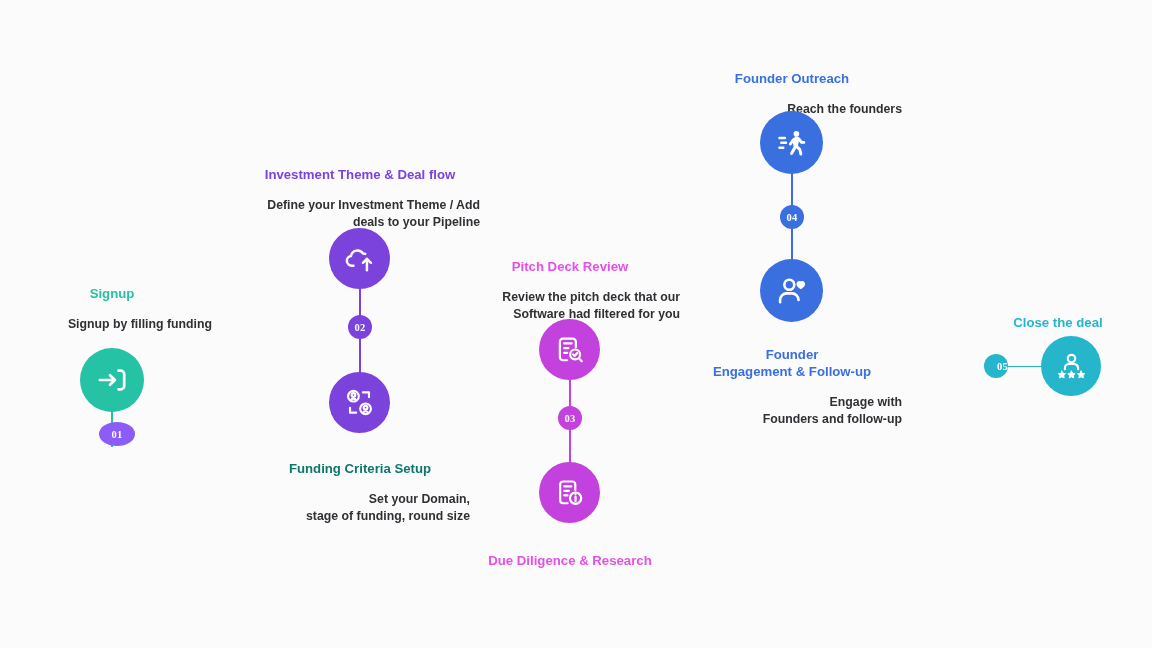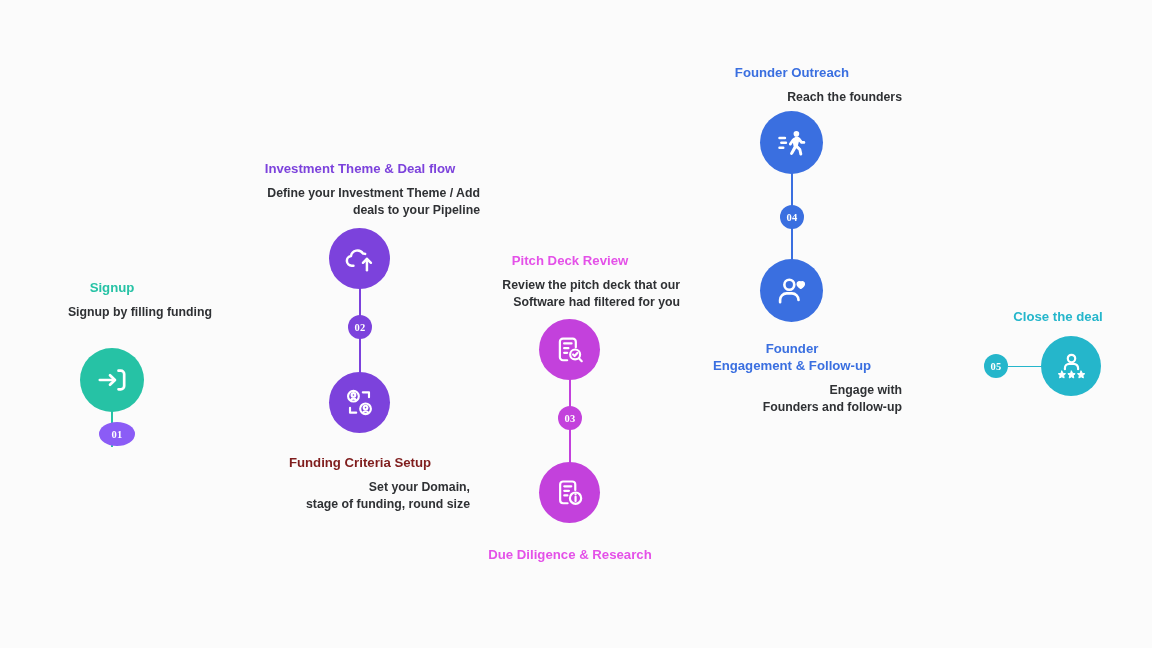--- a/index.html
+++ b/index.html
@@ -63,21 +63,21 @@
 
   
   .label-block {
     position: absolute;
     text-align: center;
   }
   .label-title {
     font-size: 13.2px;
     font-weight: bold;
     line-height: 17px;
-    margin: 8px;
+    margin: 14px;
     white-space: pre-line;
   }
   .label-desc {
     font-size: 12.3px;
     font-weight: bold;
     line-height: 16.5px;
     color: #2f3134;
     margin: 5px 0 0 0;
     white-space: pre-line;
     text-align: right;
@@ -145,21 +145,21 @@
           <circle cx="16.4" cy="16.6" r="3.9"></circle>
           <circle cx="16.4" cy="15.7" r="1.35"></circle>
           <path d="M14.4 19.5a2.3 2.3 0 0 1 4 0"></path>
           <path d="M14.4 4.6h4.5v3.5"></path>
           <path d="M9.6 19.4H5.1v-3.5"></path>
         </svg>
       </span>
     </div>
 
     <div class="label-block" style="left:250px; top:446px; width:220px;">
-      <p class="label-title" style="color:#7f1d1d;">Funding Criteria Setup</p>
+      <p class="label-title" style="color:#0f766e;">Funding Criteria Setup</p>
       <p class="label-desc">Set your Domain,
 stage of funding, round size</p>
     </div>
   </div>
 
   <div class="step">
 
     <div class="label-block" style="left:460px; top:244px; width:220px;">
       <p class="label-title" style="color:#e451e8;">Pitch Deck Review</p>
       <p class="label-desc">Review the pitch deck that our
@@ -245,21 +245,21 @@
   </div>
 
   <div class="step">
 
     <div class="label-block" style="left:968px; top:300px; width:180px;">
       <p class="label-title" style="color:#25b6cb;">Close the deal</p>
     </div>
 
     <div class="connector-h" style="left:1008px; top:365.5px; width:36px; background:#25b6cb;"></div>
 
-    <div class="badge" style="left:984px; top:354px; width:24px; height:24px; background:#25b6cb;">
+    <div class="badge" style="left:984px; top:354px; width:24px; height:24px; background:#25b6cb;justify-content:flex-end;">
       <span>05</span>
     </div>
 
     <div class="node" style="left:1041px; top:336px; width:60px; height:60px; background:#25b6cb;">
       <span>
         <svg width="33" height="33" viewBox="0 0 24 24" fill="none" stroke="#ffffff" stroke-width="1.6" stroke-linecap="round" stroke-linejoin="round">
           <circle cx="12" cy="6.2" r="2.7"></circle>
           <path d="M7.2 14.0v-.8a3.1 3.1 0 0 1 3.1-3.1h3.4a3.1 3.1 0 0 1 3.1 3.1v.8"></path>
           <path d="M5.0 15.3l.82 1.66 1.83.27-1.33 1.29.32 1.82-1.64-.86-1.64.86.32-1.82L2.37 17.23l1.83-.27z" fill="#ffffff" stroke-width="0.7"></path>
           <path d="M12 15.3l.82 1.66 1.83.27-1.33 1.29.32 1.82-1.64-.86-1.64.86.32-1.82-1.33-1.29 1.83-.27z" fill="#ffffff" stroke-width="0.7"></path>

